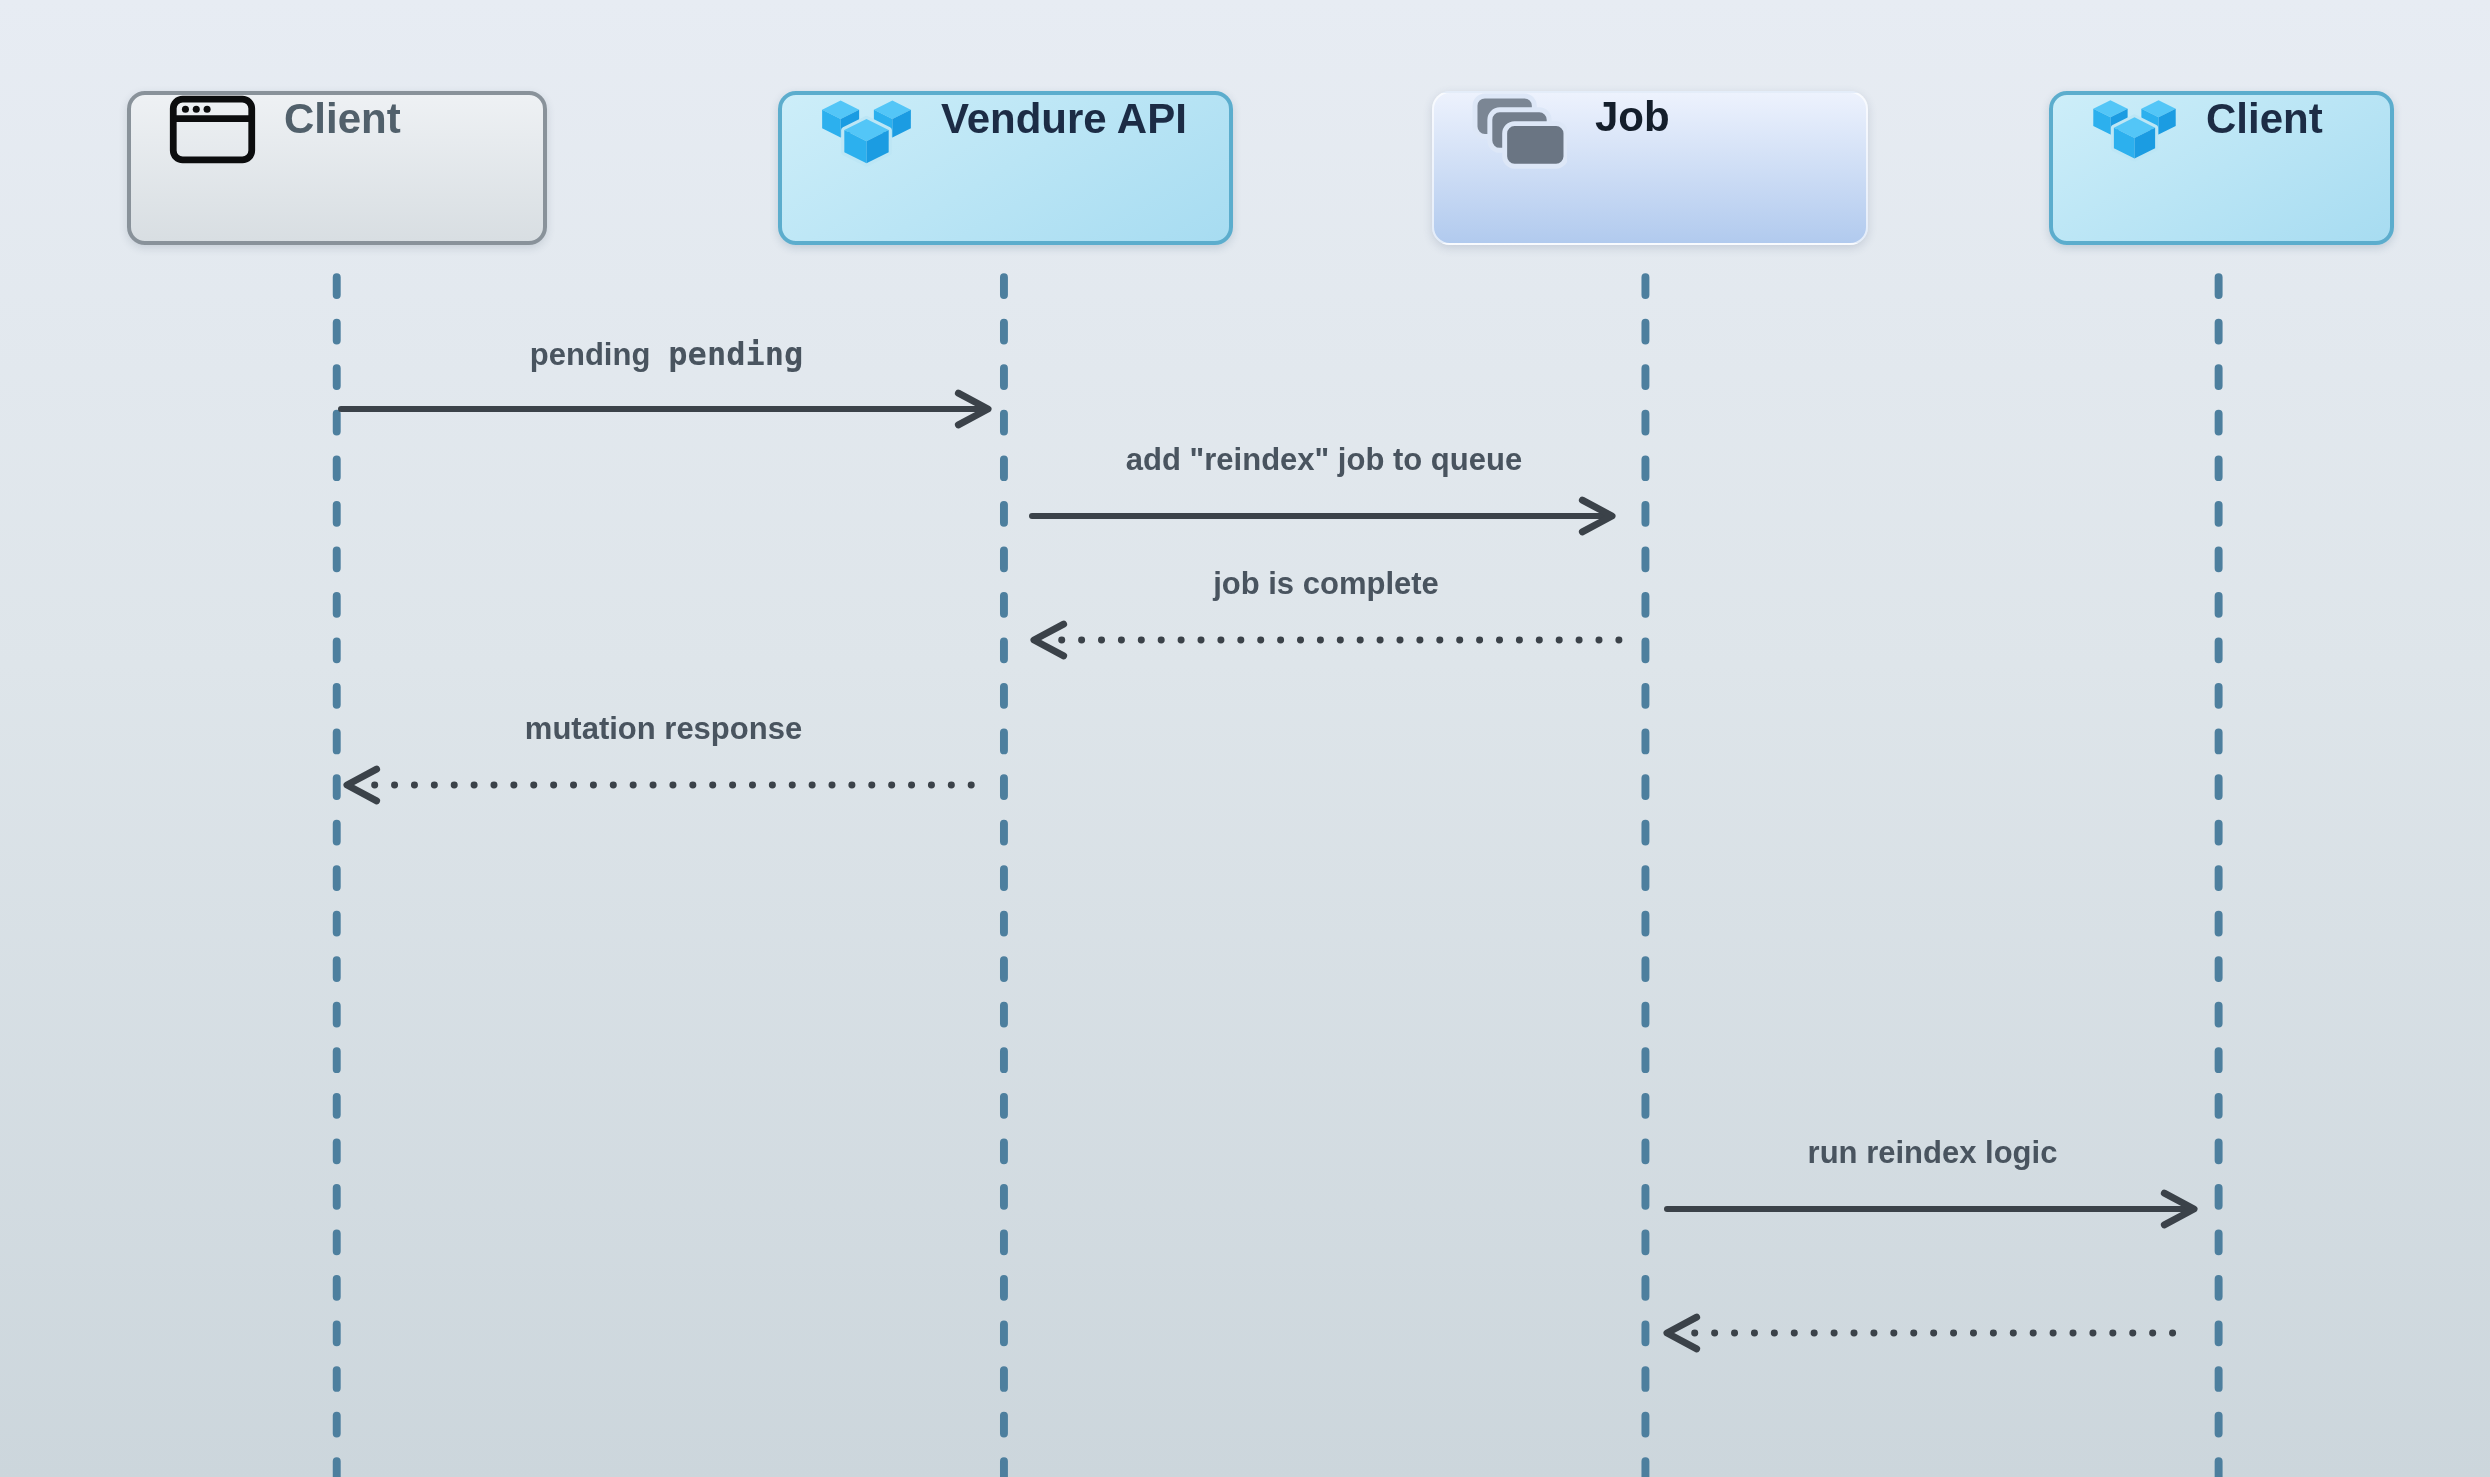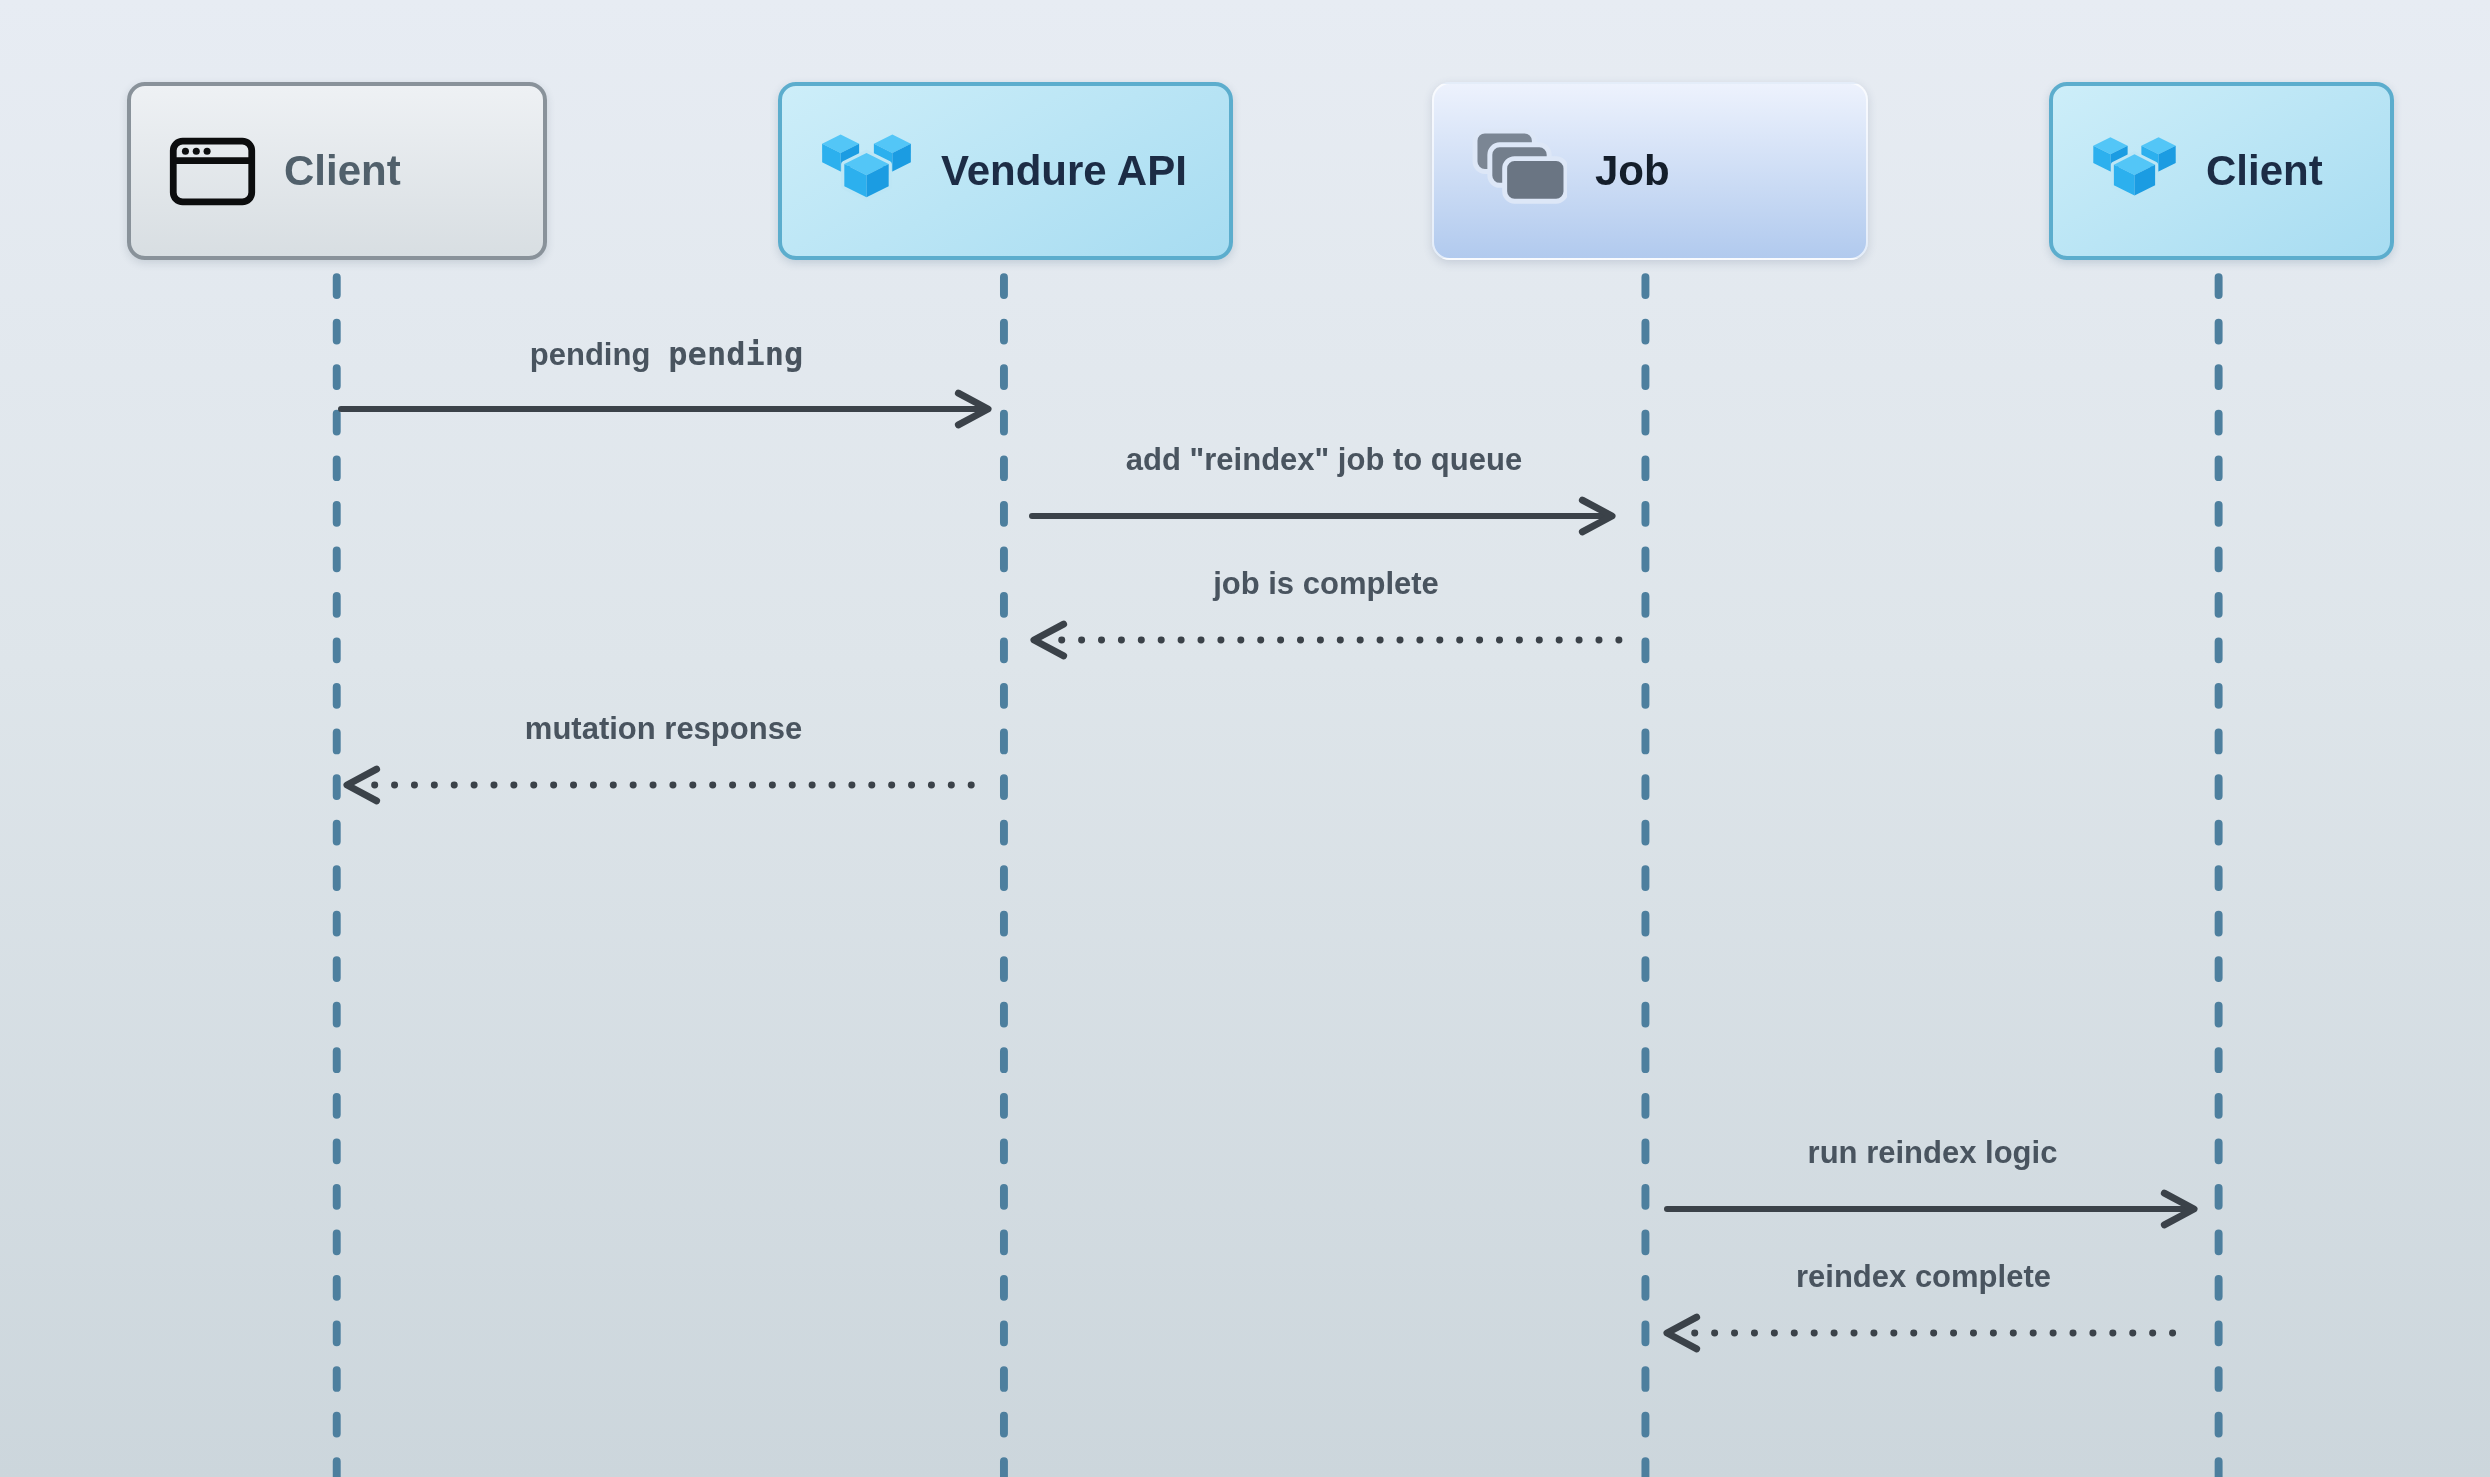--- a/index.html
+++ b/index.html
@@ -9,25 +9,24 @@
     height: 1477px;
     overflow: hidden;
     background: linear-gradient(180deg, #e7ecf3 0%, #dee5ea 45%, #ccd6dc 100%);
     font-family: "Liberation Sans", sans-serif;
   }
   svg.layer { position: absolute; left: 0; top: 0; }
 
   
   .actor {
     position: absolute;
-    top: 82px;
-    height: 178px;
+    top: 91px;
+    height: 154px;
     border-radius: 18px;
     display: flex;
-    align-items: center;
     padding-left: 38px;
     gap: 28px;
     box-sizing: border-box;
   }
   .actor .label {
     font-size: 42px;
     font-weight: bold;
     white-space: nowrap;
   }
   .actor-client {
@@ -193,21 +192,20 @@
 
   <div class="msg" style="left:1665px; top:1135px; width:535px; height:99px">
     <div class="lbl">run reindex logic</div>
     <svg width="535" height="48" viewBox="0 0 540 48">
       <line class="stroke-arrow" x1="2" y1="24" x2="526" y2="24" stroke-width="6" stroke-linecap="round"></line>
       <polyline class="stroke-arrow" points="504,8 534,24 504,40" fill="none" stroke-width="7" stroke-linecap="round" stroke-linejoin="round"></polyline>
     </svg>
   </div>
 
   <div class="msg" style="left:1661px; top:1259px; width:525px; height:99px">
-    <div class="lbl">reindex complete</div>
     <svg width="525" height="48" viewBox="0 0 530 48">
       <line class="stroke-arrow" x1="34" y1="24" x2="526" y2="24" stroke-width="7" stroke-linecap="round" stroke-dasharray="0.1 20"></line>
       <polyline class="stroke-arrow" points="36,8 6,24 36,40" fill="none" stroke-width="7" stroke-linecap="round" stroke-linejoin="round"></polyline>
     </svg>
   </div>
 
 </div>
 
 
 </body></html>

